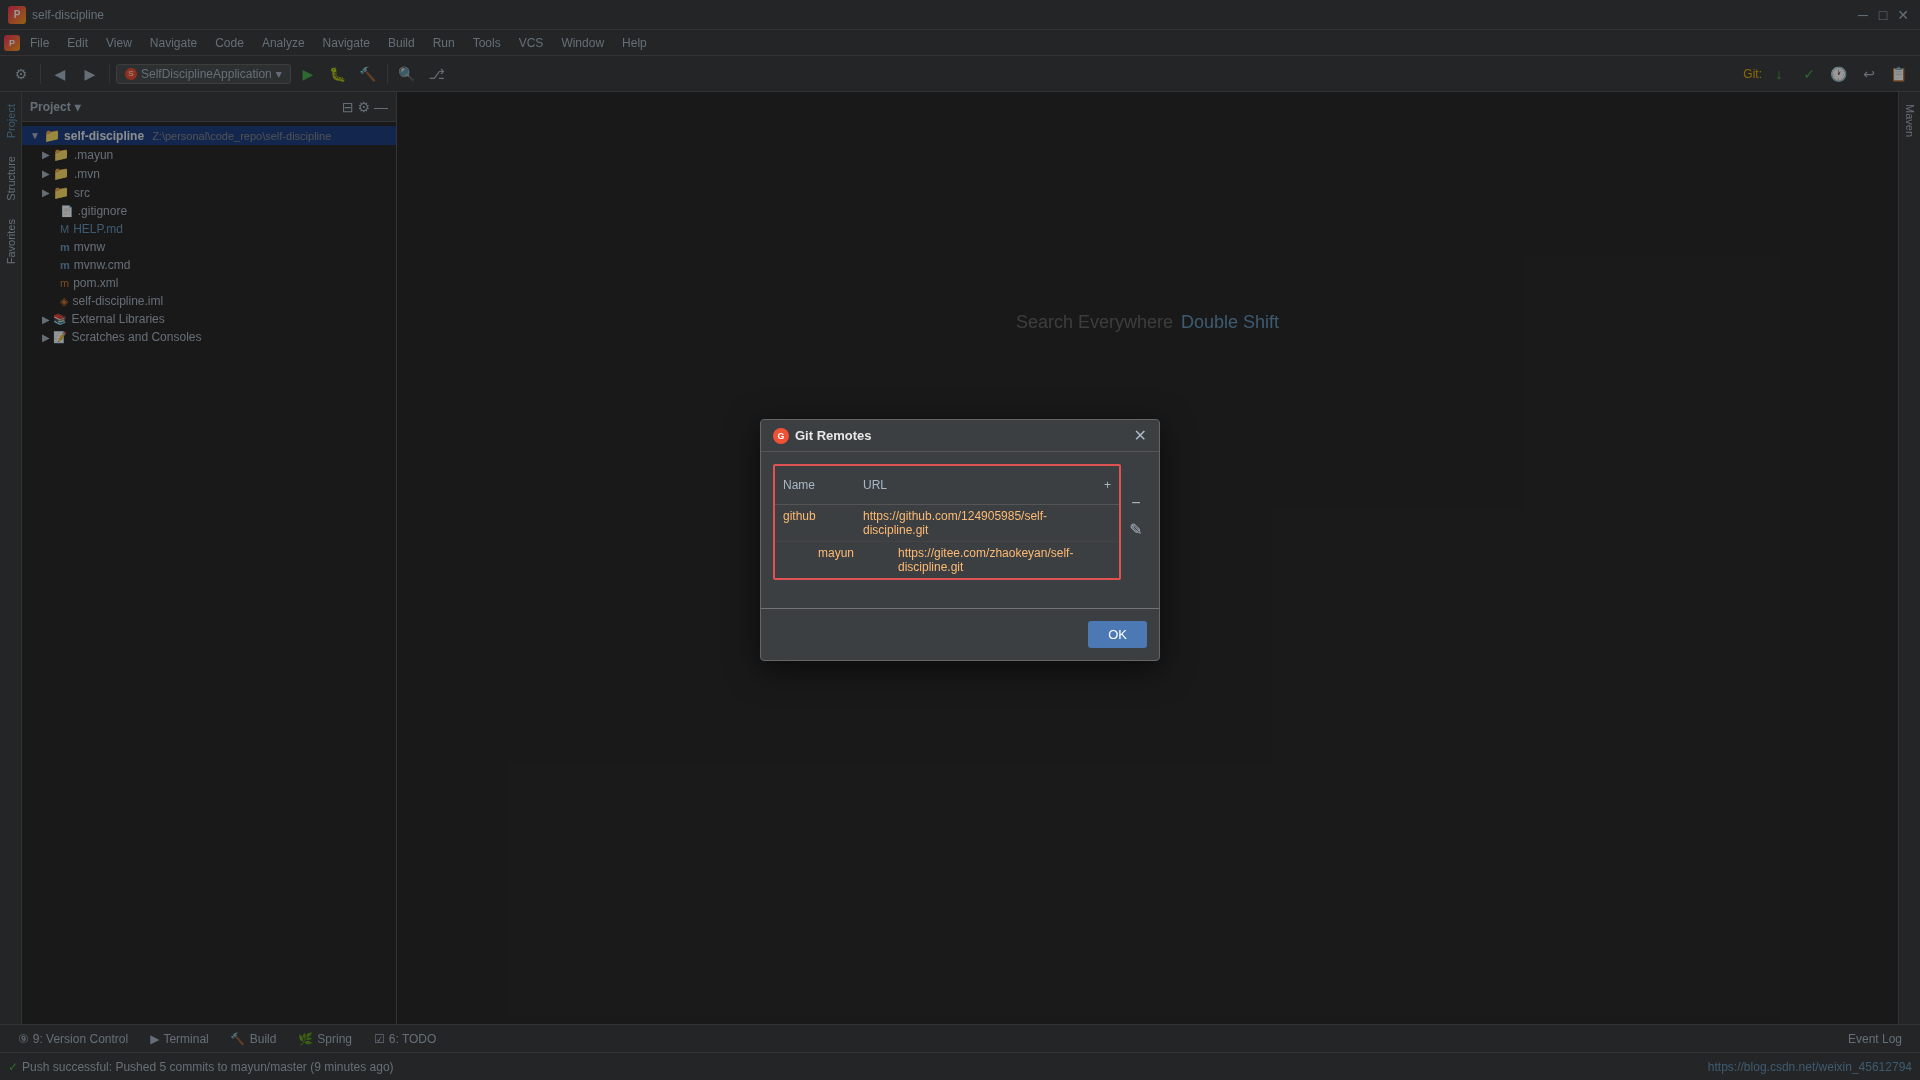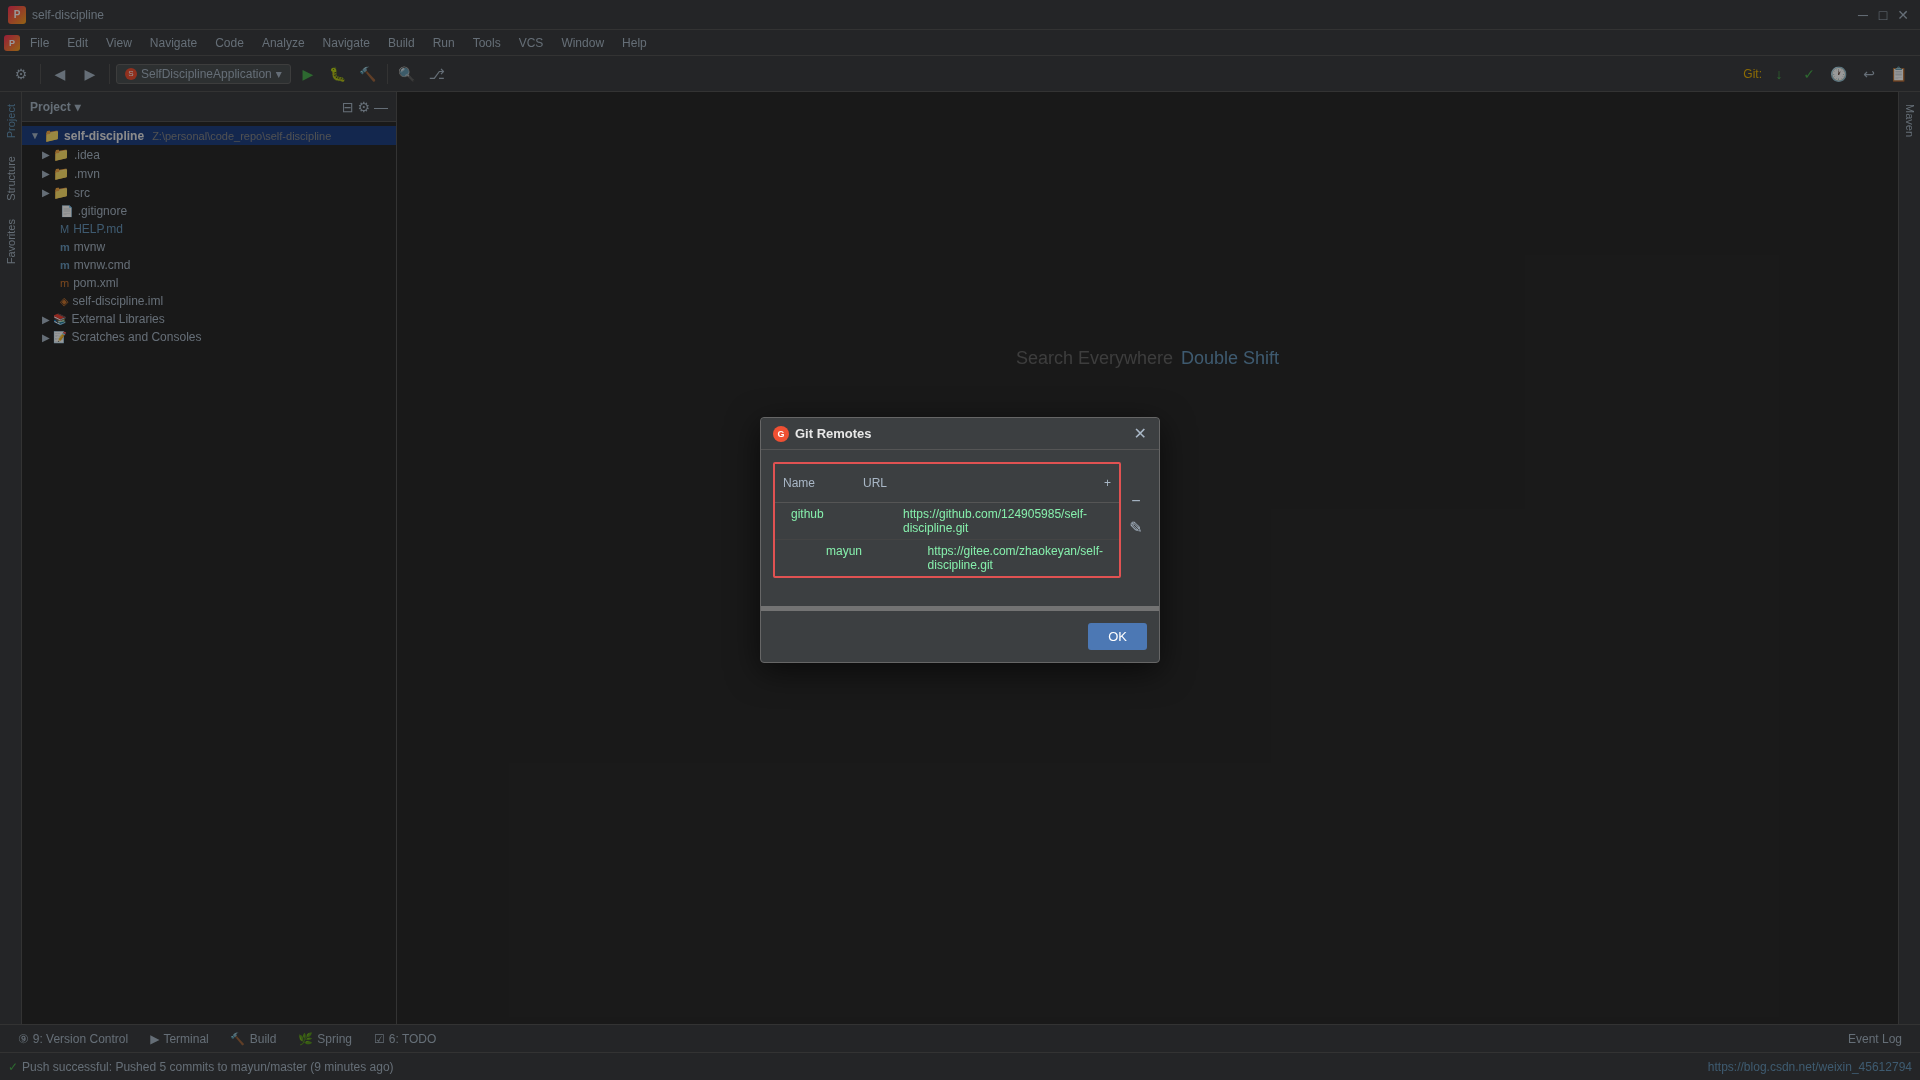--- a/index.html
+++ b/index.html
@@ -214,21 +214,20 @@
     #search-hint {
       position: absolute;
       top: 220px;
       left: 50%;
       transform: translateX(-50%);
       color: #666;
       font-size: 18px;
       display: flex;
       gap: 8px;
       align-items: center;
-      margin-top: 36px;
     }
 
     
     #right-tabs {
       width: 22px;
       background: #3c3f41;
       border-left: 1px solid #555;
       display: flex;
       flex-direction: column;
       align-items: center;
@@ -360,35 +359,34 @@
       display: flex;
       padding: 12px 8px;
       border-bottom: 1px solid #555;
       color: #a9b7c6;
       font-size: 12px;
       justify-content: space-between;
       align-items: center;
     }
     .table-data-row {
       display: flex;
-      padding: 4px 16px;
-      font-size: 12px;
-      color: #86efac;
+      padding: 4px 8px;
+      font-size: 12px;
+      color: #fdba74;
       border-bottom: 1px solid #444;
-      gap: 32px;
     }
     .table-data-row:last-child { border-bottom: none; margin-left: 35px; }
     .col-name { width: 80px; }
     .col-url { flex: 1; }
     .col-add { width: 20px; text-align: right; cursor: pointer; }
     #dialog-footer {
       padding: 12px;
       display: flex;
       justify-content: flex-end;
-      border-top: 5px solid #737373;
+      border-top: 1px solid #737373;
     }
     #ok-button {
       background: #4c78b4;
       color: white;
       border: none;
       padding: 6px 20px;
       border-radius: 3px;
       cursor: pointer;
       font-size: 13px;
     }
@@ -497,21 +495,21 @@
       <div class="tree-item root selected">
         <span class="expand-arrow">▼</span>
         <span class="folder-icon">📁</span>
         <span>self-discipline</span>
         <span style="color:#888;font-weight:normal;margin-left:4px;font-size:11px;">Z:\personal\code_repo\self-discipline</span>
       </div>
 
       <div class="tree-item tree-indent-1">
         <span class="expand-arrow">▶</span>
         <span class="folder-icon">📁</span>
-        <span>.idea</span>
+        <span>.mayun</span>
       </div>
 
       <div class="tree-item tree-indent-1">
         <span class="expand-arrow">▶</span>
         <span class="folder-icon">📁</span>
         <span>.mvn</span>
       </div>
 
       <div class="tree-item tree-indent-1">
         <span class="expand-arrow">▶</span>

